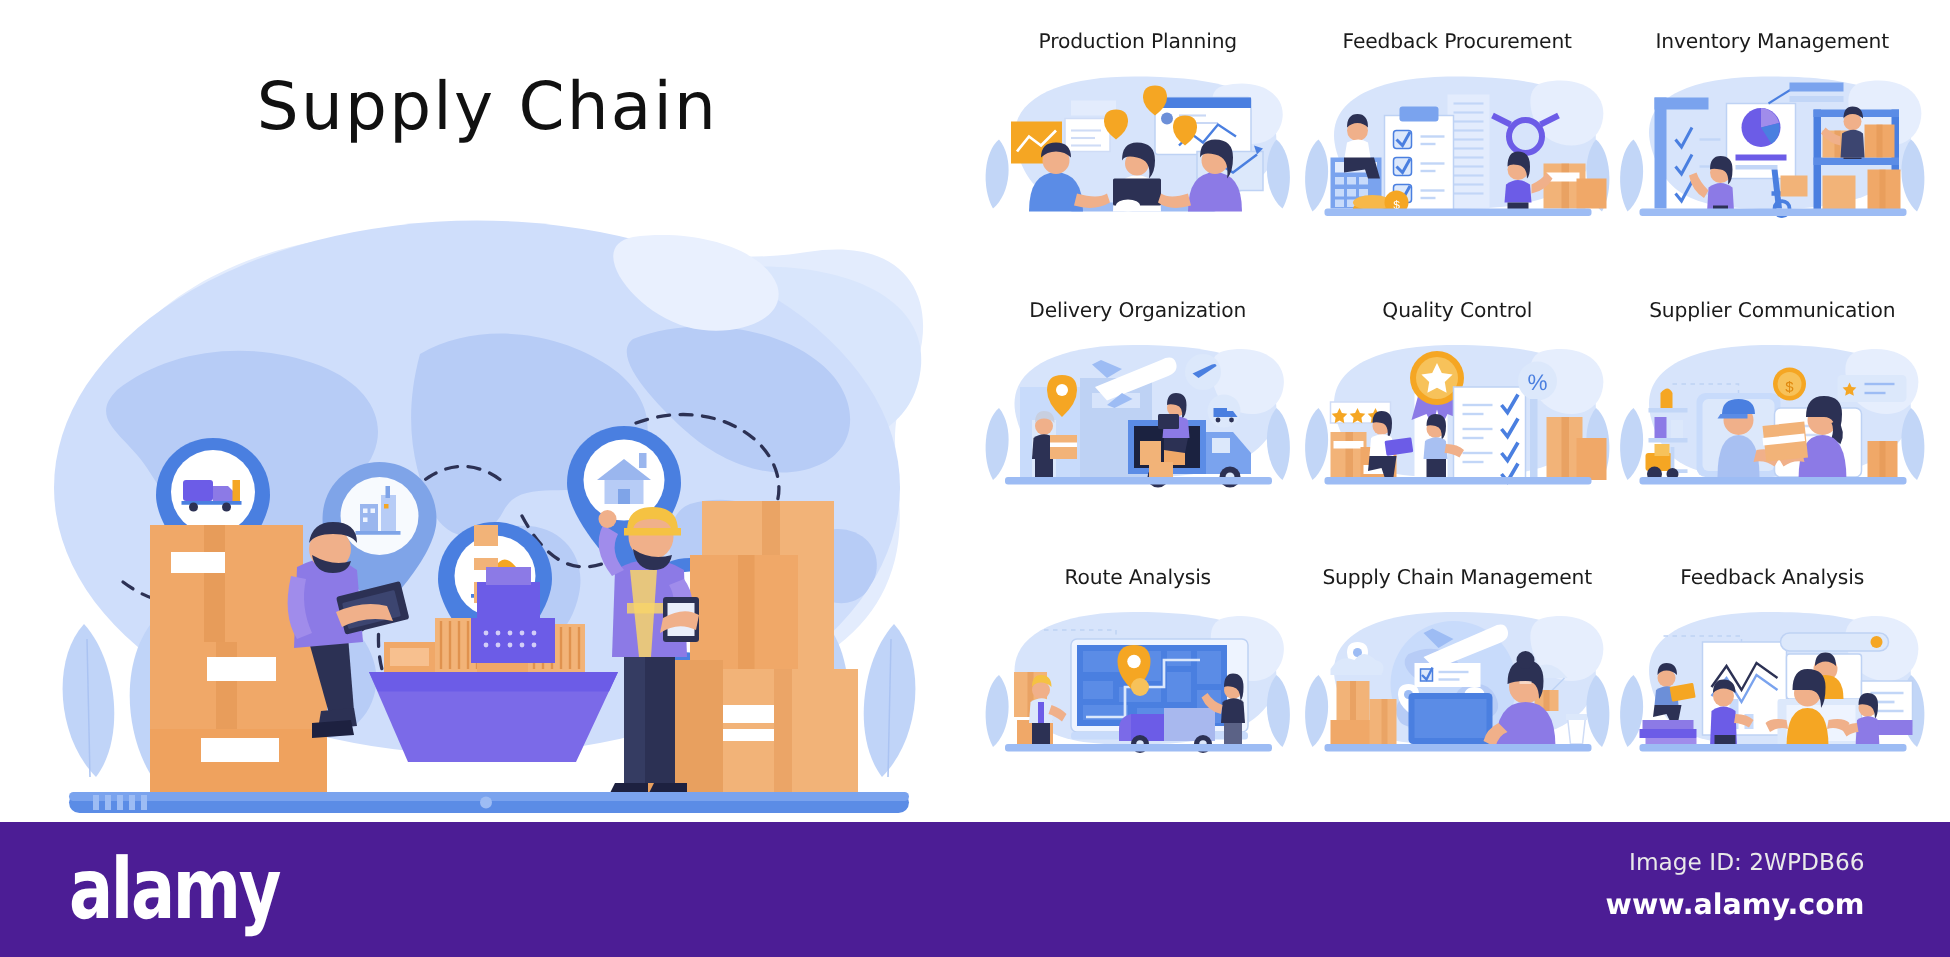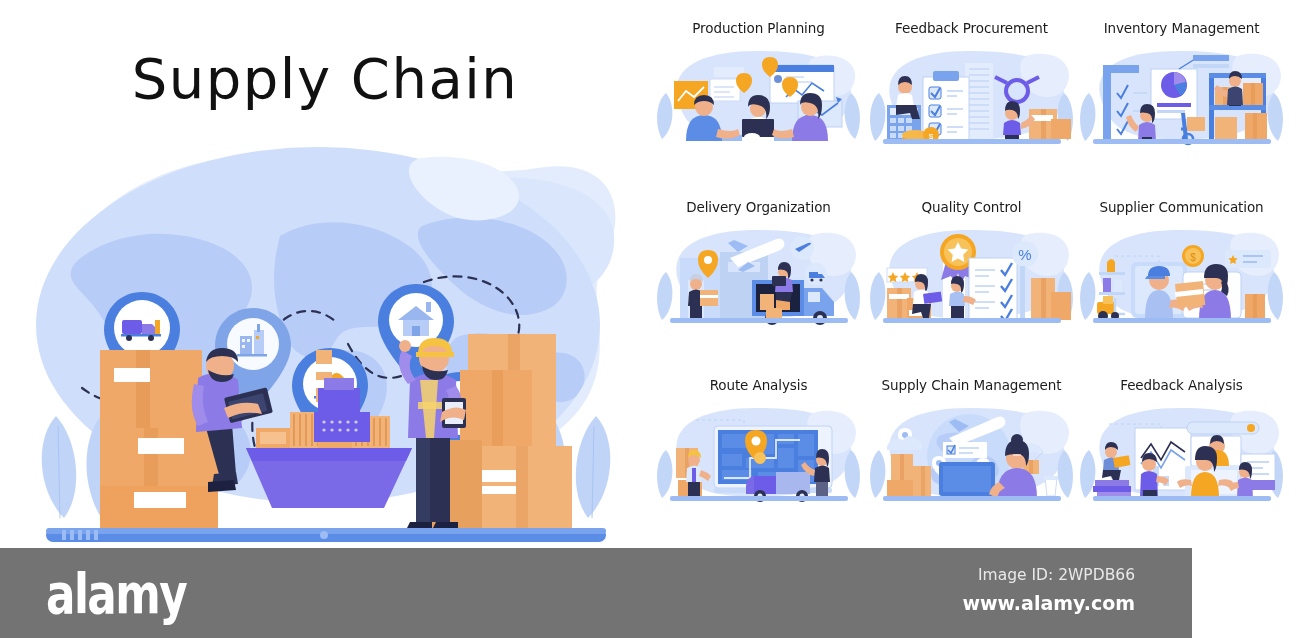--- a/index.html
+++ b/index.html
@@ -9,21 +9,21 @@
     width:1300px; height:638px;
     font-family:"Liberation Sans", sans-serif;
     position:relative; overflow:hidden;
   }
   .stage { position:absolute; left:0; top:0; width:1300px; height:638px; }
 
   
   .hero { position:absolute; left:0; top:0; width:650px; height:545px; }
   .hero-title {
     position:absolute; left:0; top:46px; width:650px;
-    text-align:center; font-size:56px; font-weight:400;
+    text-align:center; font-size:44px; font-weight:400;
     letter-spacing:1.5px; color:#111111;
     font-family:"DejaVu Sans", sans-serif;
   }
   .hero-art { position:absolute; left:18px; top:140px; width:616px; height:395px; }
 
   
   .grid { position:absolute; left:650px; top:0; width:650px; height:545px; }
   .card { position:absolute; width:213px; }
   .card-label {
     text-align:center; font-size:13.5px; color:#1b1b1b; font-weight:400;
@@ -37,22 +37,22 @@
   .c2 { left:425px; top:20px; }
   .c3 { left:2px;   top:199px; }
   .c4 { left:215px; top:199px; }
   .c5 { left:425px; top:199px; }
   .c6 { left:2px;   top:377px; }
   .c7 { left:215px; top:377px; }
   .c8 { left:425px; top:377px; }
 
   
   .footer {
-    position:absolute; left:0; top:548px; width:1192px; height:90px;
-    background:#737373;
+    position:absolute; left:0; top:548px; width:1300px; height:90px;
+    background:#4c1d95;
     text-align:right;
   }
   .alamy-logo {
     position:absolute; left:46px; top:13px;
     font-family:"DejaVu Sans", sans-serif;
     font-size:56px; font-weight:700; color:#ffffff;
     letter-spacing:-2px; transform:scaleX(0.78); transform-origin:left top;
   }
   .img-id {
     position:absolute; right:57px; top:18px;

